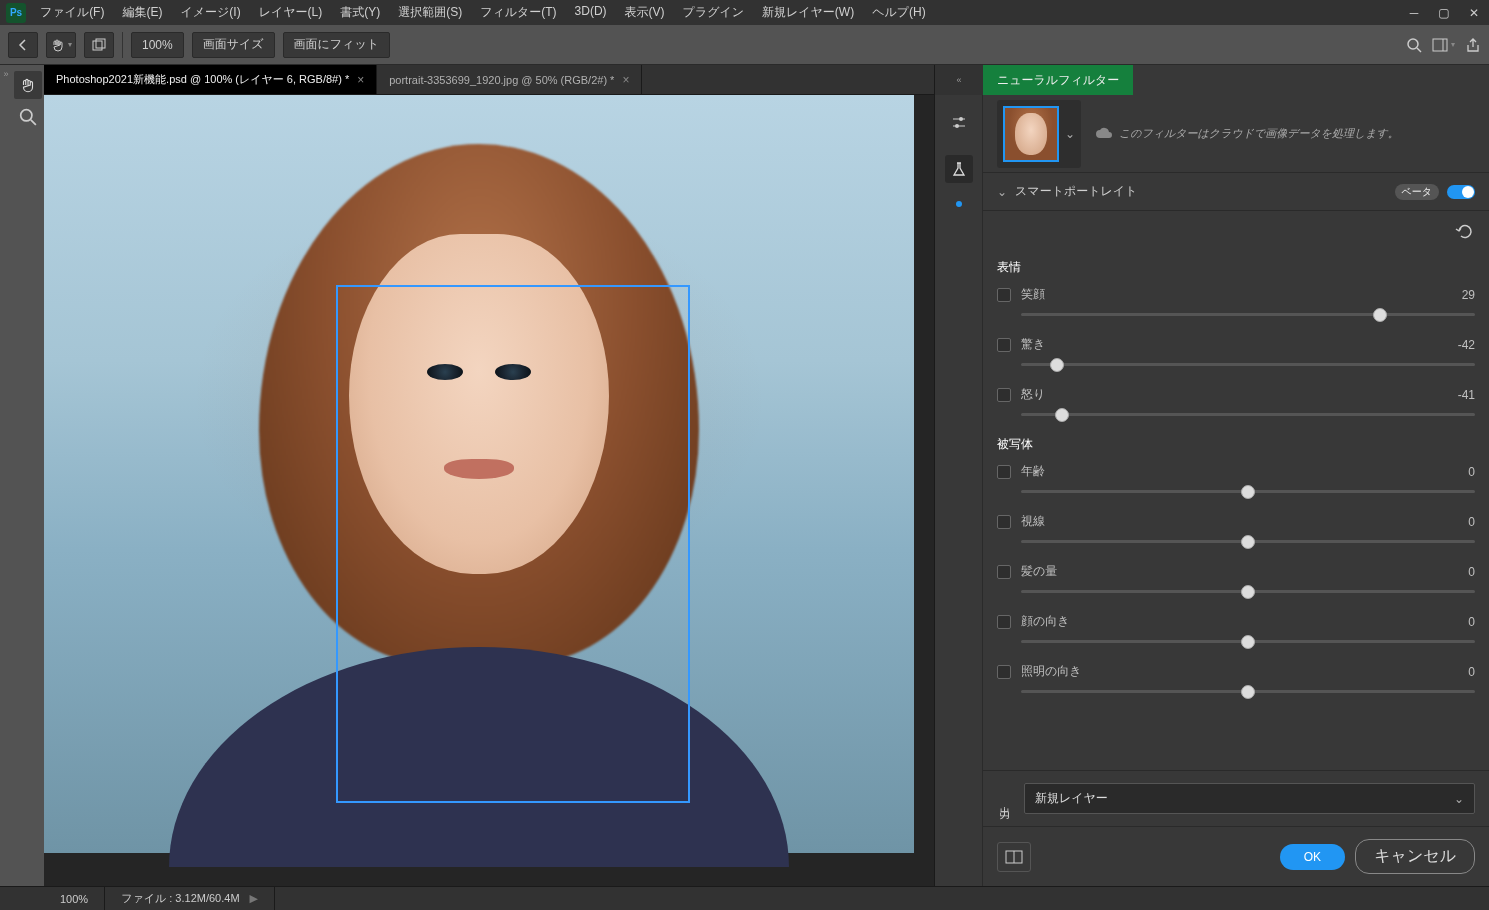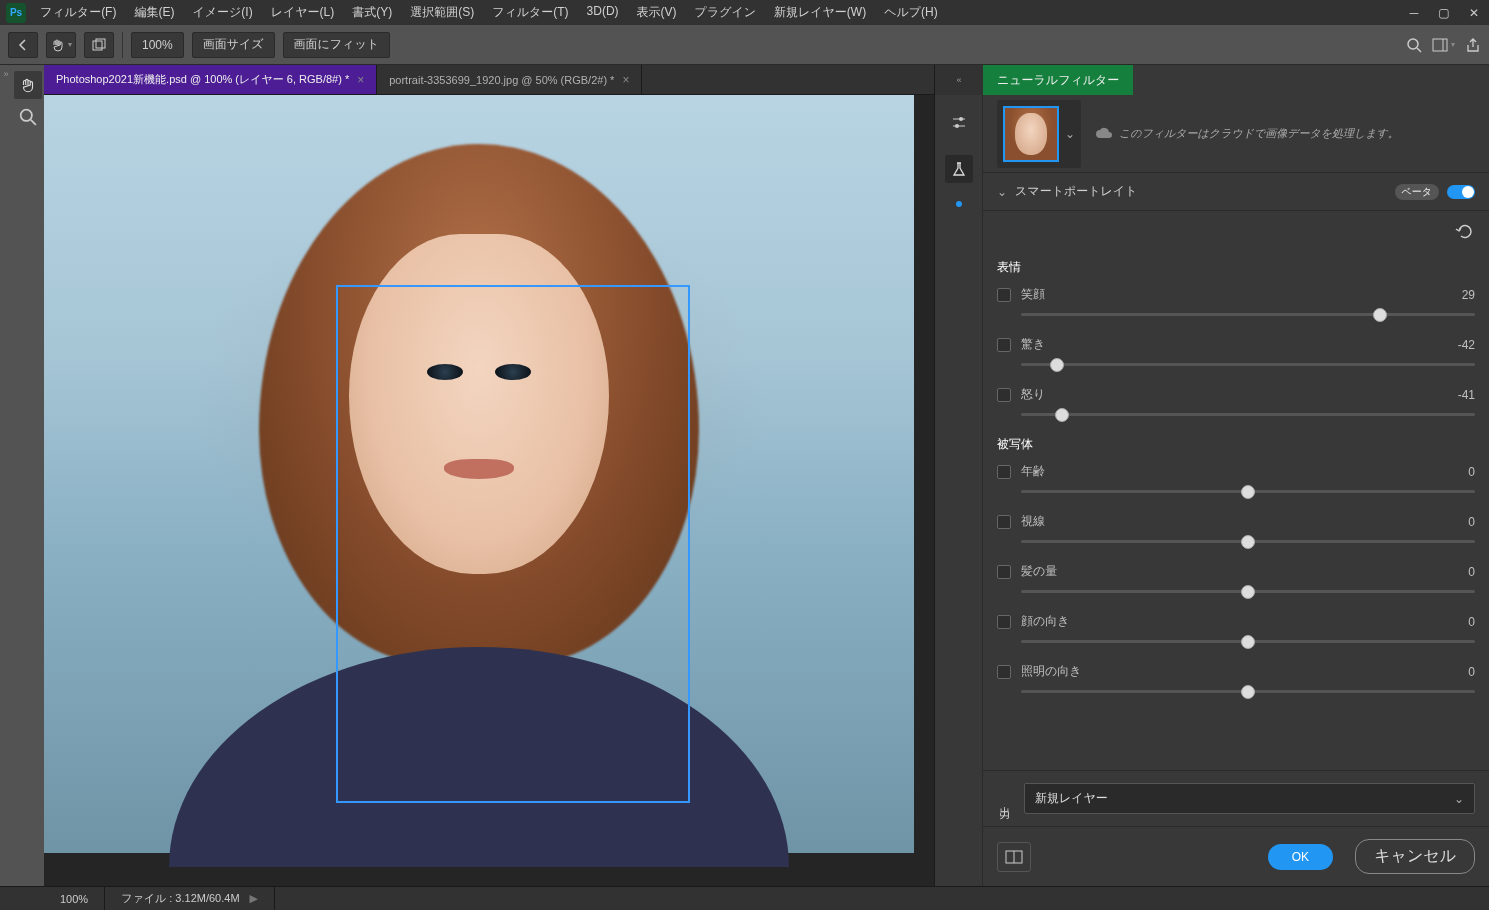--- a/index.html
+++ b/index.html
@@ -16,21 +16,21 @@
 .ob-right { margin-left: auto; display: flex; gap: 10px; align-items: center; }
 .workspace { display: flex; height: calc(100% - 65px - 24px); }
 .left-strip { width: 12px; background: #535353; display: flex; flex-direction: column; align-items: center; padding-top: 4px; }
 .left-strip .chev { color: #999; font-size: 9px; }
 .tool-strip { width: 32px; background: #535353; display: flex; flex-direction: column; align-items: center; padding-top: 6px; gap: 4px; }
 .tool-btn { width: 28px; height: 28px; display: flex; align-items: center; justify-content: center; color: #ccc; cursor: pointer; border-radius: 2px; }
 .tool-btn.active { background: #3a3a3a; }
 .doc-area { flex: 1; background: #252525; display: flex; flex-direction: column; position: relative; }
 .tab-bar { height: 30px; background: #323232; display: flex; align-items: stretch; border-bottom: 1px solid #1a1a1a; }
 .doc-tab { padding: 0 12px; display: flex; align-items: center; gap: 8px; color: #b0b0b0; border-right: 1px solid #1a1a1a; cursor: pointer; font-size: 11px; }
-.doc-tab.active { background: #4c1d95; color: #eee; }
+.doc-tab.active { background: #000000; color: #eee; }
 .close-x { color: #888; font-size: 12px; }
 .canvas-wrap { flex: 1; display: flex; align-items: flex-start; justify-content: flex-start; overflow: hidden; position: relative; }
 .canvas { margin: 0 0 0 0; width: 870px; height: 758px; background: linear-gradient(180deg,#b8d4e3 0%,#a5c5d5 35%,#8ab0c4 60%,#6f94a6 100%); position: relative; }
 .canvas::before { content:""; position:absolute; inset:0; background: radial-gradient(ellipse 55% 45% at 50% 40%, rgba(140,100,80,0.15), transparent 60%); }
 .portrait { position:absolute; left:50%; top:48%; transform:translate(-50%,-50%); width:560px; height:680px; }
 .hair { position:absolute; left:50%; top:42%; transform:translate(-50%,-50%); width:440px; height:520px; background: radial-gradient(ellipse at 50% 30%, #b07048 0%, #8a4f2e 50%, #5e3318 100%); border-radius: 50% 50% 40% 40% / 55% 55% 45% 45%; filter: blur(1px); }
 .face { position:absolute; left:50%; top:42%; transform:translate(-50%,-50%); width:260px; height:340px; background: radial-gradient(ellipse at 50% 40%, #f3d5c0 0%, #e8c0a5 60%, #d0a080 100%); border-radius: 45% 45% 50% 50% / 50% 50% 55% 55%; }
 .eye { position:absolute; width:36px; height:16px; background: radial-gradient(circle at 50% 50%, #2a4050 0%, #1a2530 50%, #0a1015 100%); border-radius: 50%; top:38%; }
 .eye.l { left:30%; } .eye.r { right:30%; }
 .mouth { position:absolute; left:50%; top:66%; transform:translateX(-50%); width:70px; height:20px; background:#c17060; border-radius: 40% 40% 50% 50%; }
@@ -65,35 +65,35 @@
 .slider-row { margin-bottom: 20px; }
 .slider-head { display:flex; align-items:center; gap:10px; margin-bottom:10px; }
 .chk { width:14px; height:14px; border:1px solid #666; background:#2e2e2e; border-radius:2px; }
 .slider-label { color:#c0c0c0; }
 .slider-val { margin-left:auto; color:#c0c0c0; min-width:24px; text-align:right; }
 .track { width: calc(100% - 24px); margin-left:24px; height:3px; background:#555; position:relative; border-radius:2px; }
 .thumb { position:absolute; top:50%; transform:translate(-50%,-50%); width:14px; height:14px; background:#ddd; border-radius:50%; border:1px solid #aaa; }
 .output-row { height:56px; border-top:1px solid #2a2a2a; display:flex; align-items:center; padding:0 14px; gap:12px; }
 .output-label { writing-mode: vertical-rl; color:#ccc; font-size:11px; letter-spacing:2px; }
 .output-select { flex:1; background:#2a2a2a; border:1px solid #555; color:#ddd; padding:6px 10px; border-radius:2px; display:flex; align-items:center; justify-content:space-between; cursor:pointer; }
-.action-row { height:60px; border-top:1px solid #2a2a2a; display:flex; align-items:center; padding:16px 14px; gap:22px; }
+.action-row { height:60px; border-top:1px solid #2a2a2a; display:flex; align-items:center; padding:16px 14px; gap:10px; }
 .preview-btn { width:34px; height:30px; border:1px solid #555; display:flex; align-items:center; justify-content:center; border-radius:3px; cursor:pointer; }
 .btn-primary { background:#2196f3; color:#fff; padding:6px 24px; border-radius:14px; cursor:pointer; border:none; font-size:12px; }
 .btn-outline { background:transparent; color:#ddd; padding:6px 18px; border-radius:14px; cursor:pointer; border:1px solid #888; font-size:16px; }
 .status-bar { height:24px; background:#323232; display:flex; align-items:center; font-size:11px; color:#ccc; border-top:1px solid #1a1a1a; }
 .sb-seg { padding:0 16px; border-right:1px solid #1a1a1a; height:100%; display:flex; align-items:center; }
 svg { display:block; }
 </style>
 </head>
 <body>
 
 <div class="titlebar">
   <div class="ps-logo">Ps</div>
   <div class="menu-bar">
-    <div class="menu-item">フィルター(F)</div>
+    <div class="menu-item">ファイル(F)</div>
     <div class="menu-item">編集(E)</div>
     <div class="menu-item">イメージ(I)</div>
     <div class="menu-item">レイヤー(L)</div>
     <div class="menu-item">書式(Y)</div>
     <div class="menu-item">選択範囲(S)</div>
     <div class="menu-item">フィルター(T)</div>
     <div class="menu-item">3D(D)</div>
     <div class="menu-item">表示(V)</div>
     <div class="menu-item">プラグイン</div>
     <div class="menu-item">新規レイヤー(W)</div>

